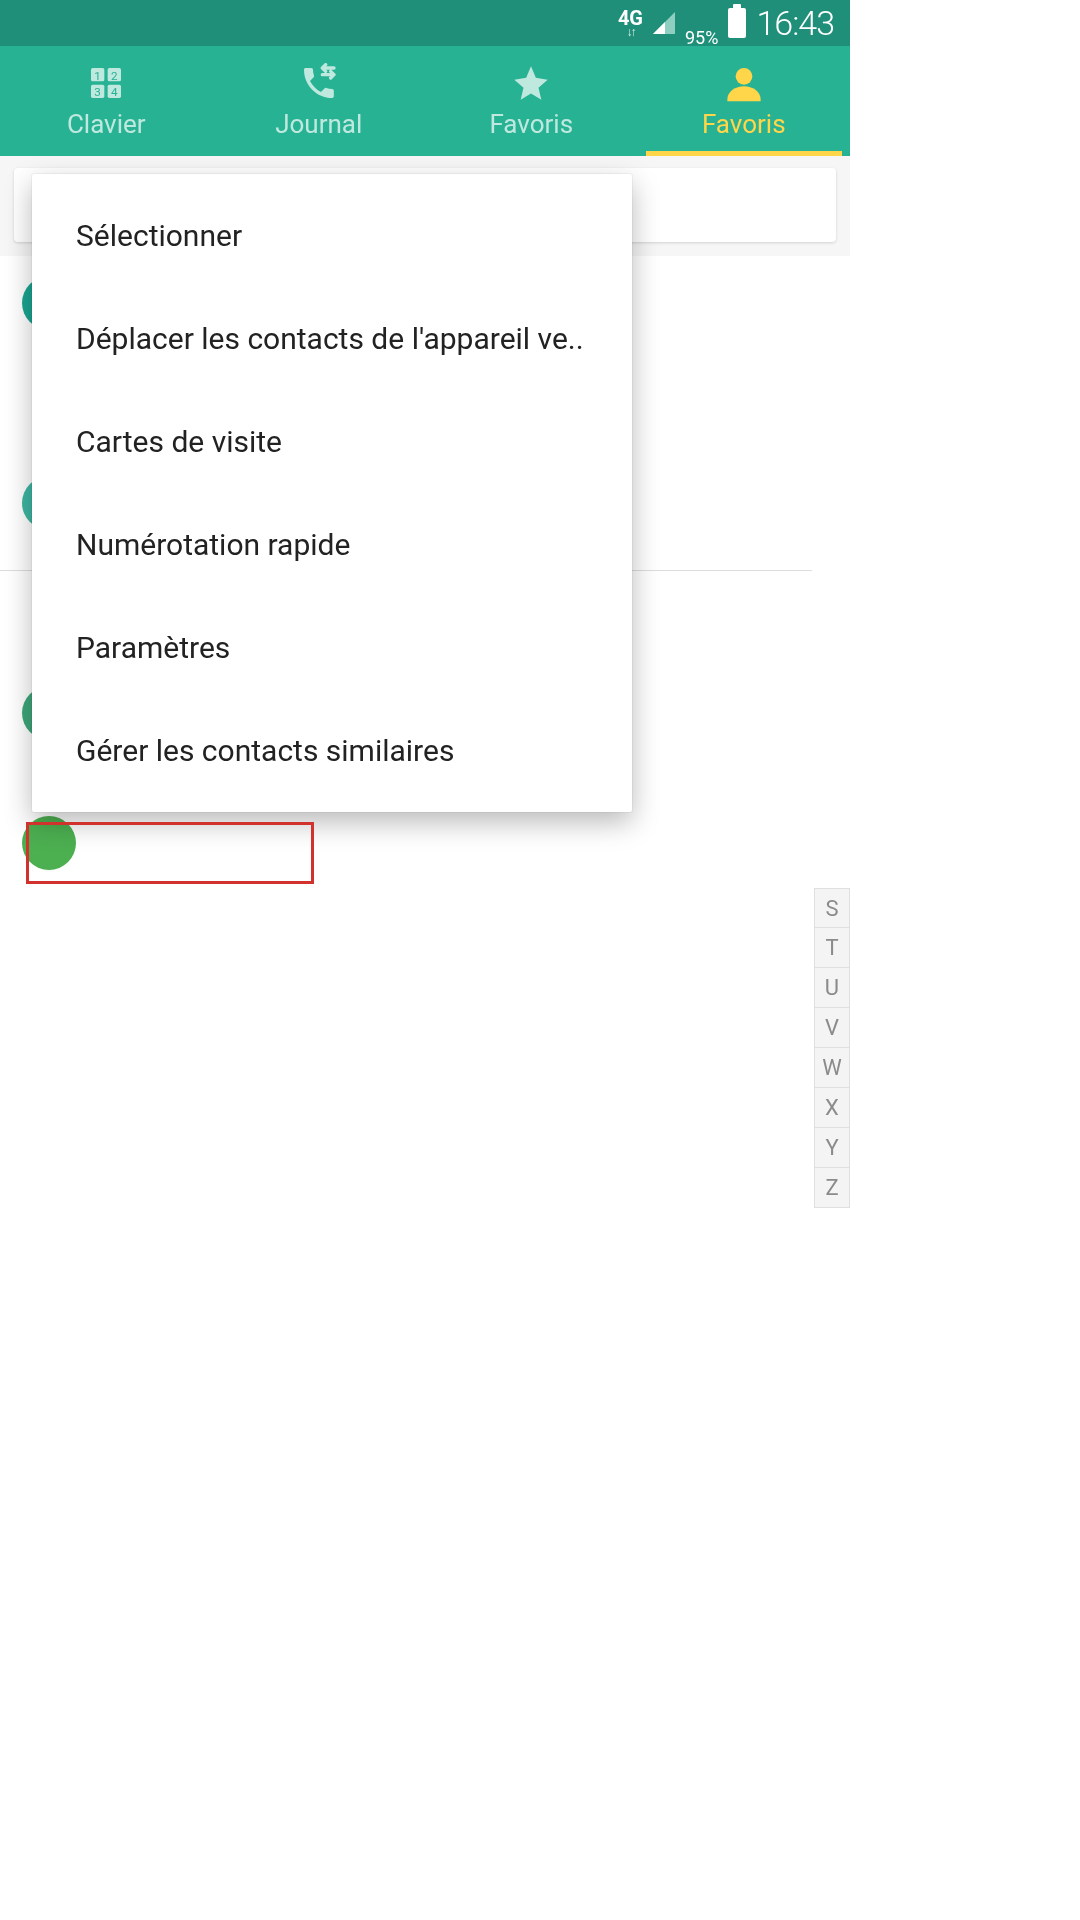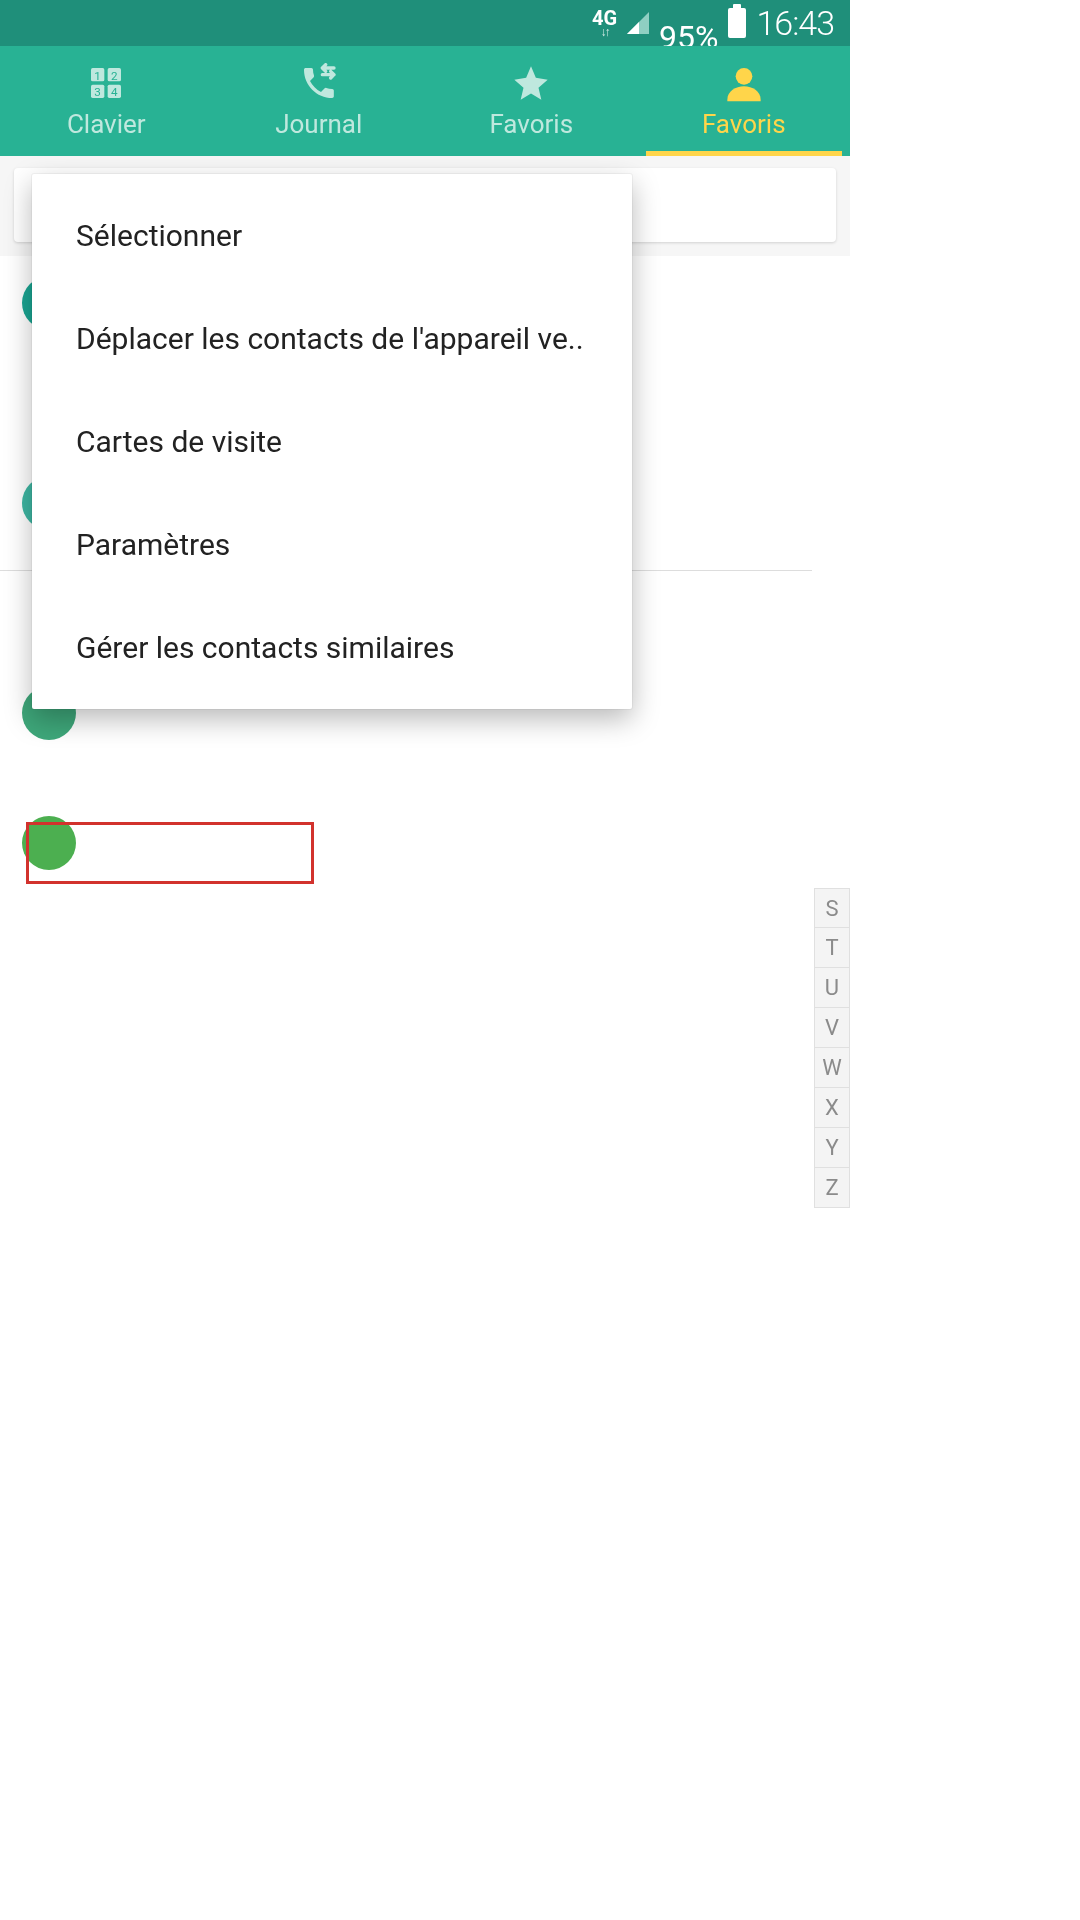--- a/index.html
+++ b/index.html
@@ -6,21 +6,21 @@
   html,body { width:850px; height:1510px; background:#fff; overflow:hidden; }
   #screen { position:relative; width:850px; height:1510px; background:#f6f6f6; }
 
   
   #statusbar { position:absolute; top:0; left:0; right:0; height:58px; background:#1f8f7a; color:#fff; }
   #statusbar .right { position:absolute; right:16px; top:0; height:46px; display:flex; align-items:center; gap:10px; }
   .sb-4g { font-size:20px; font-weight:700; line-height:1; position:relative; }
   .sb-4g .arrows { font-size:12px; display:block; text-align:center; margin-top:-2px; letter-spacing:-2px; color:#d8efe9;}
   .sb-signal { width:0; height:0; border-style:solid; border-width:0 0 22px 22px; border-color:transparent transparent #8fcfc2 transparent; position:relative; }
   .sb-signal .inner { position:absolute; bottom:-22px; left:-22px; width:0; height:0; border-style:solid; border-width:0 0 12px 12px; border-color:transparent transparent #fff transparent; }
-  .sb-batt-pct { font-size:32px;margin-top:28px; }
+  .sb-batt-pct { font-size:18px;margin-top:28px; }
   .sb-batt { width:18px; height:30px; background:#fff; border-radius:2px; position:relative; }
   .sb-batt:before { content:""; position:absolute; top:-4px; left:5px; width:8px; height:4px; background:#fff; border-radius:1px 1px 0 0; }
   .sb-batt .level { position:absolute; bottom:1px; left:1px; right:1px; background:#fff; }
   .sb-clock { font-size:34px; font-weight:300; letter-spacing:-1px; }
 
   
   #appbar { position:absolute; top:46px; left:0; right:0; height:110px; background:#28b294; display:flex; }
   .tab { flex:1; display:flex; flex-direction:column; align-items:center; justify-content:center; gap:6px; color:#bfe8de; position:relative; }
   .tab.active { color:#ffd54a; }
   .tab .label { font-size:26px; }
@@ -133,19 +133,20 @@
     <div class="ch">W</div>
     <div class="ch">X</div>
     <div class="ch">Y</div>
     <div class="ch">Z</div>
   </div>
 
   <div id="menu">
     <div class="menu-item">Sélectionner</div>
     <div class="menu-item">Déplacer les contacts de l'appareil ve..</div>
     <div class="menu-item">Cartes de visite</div>
+    <div class="menu-item">Numérotation rapide</div>
     <div class="menu-item" id="mi-settings">Paramètres</div>
     <div class="menu-item">Gérer les contacts similaires</div>
   </div>
 
   <div id="highlight" style="left: 26px; top: 822px; width: 288px; height: 62px;"></div>
 
 </div>
 
 </body></html>

